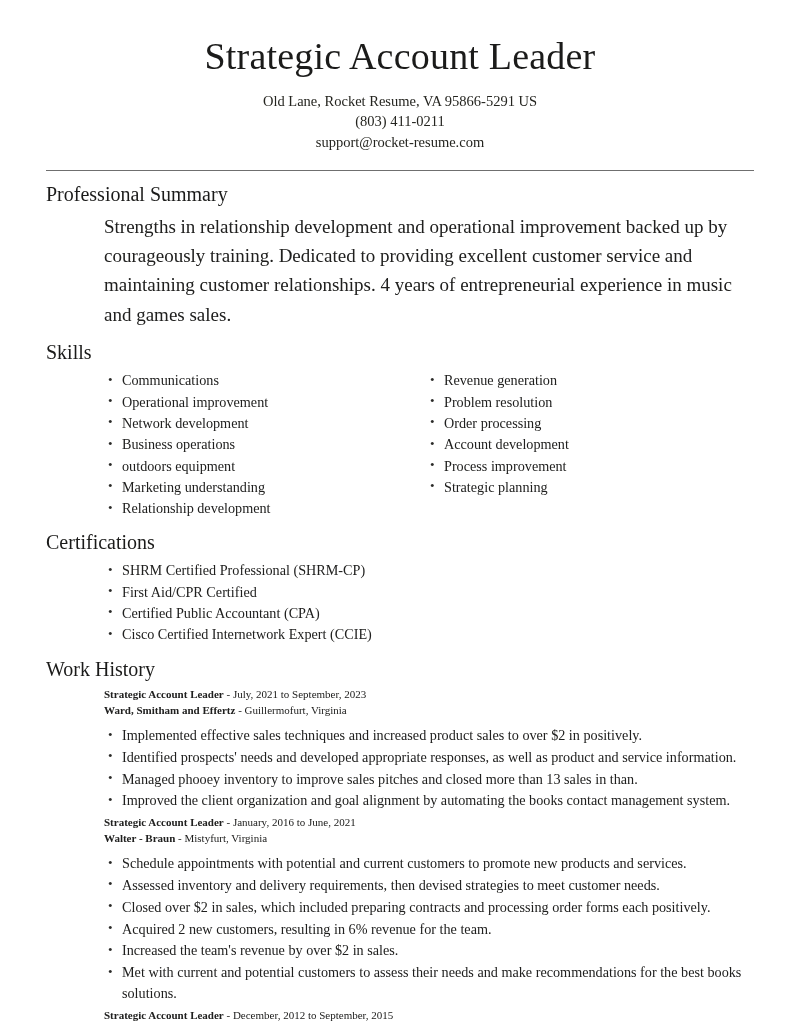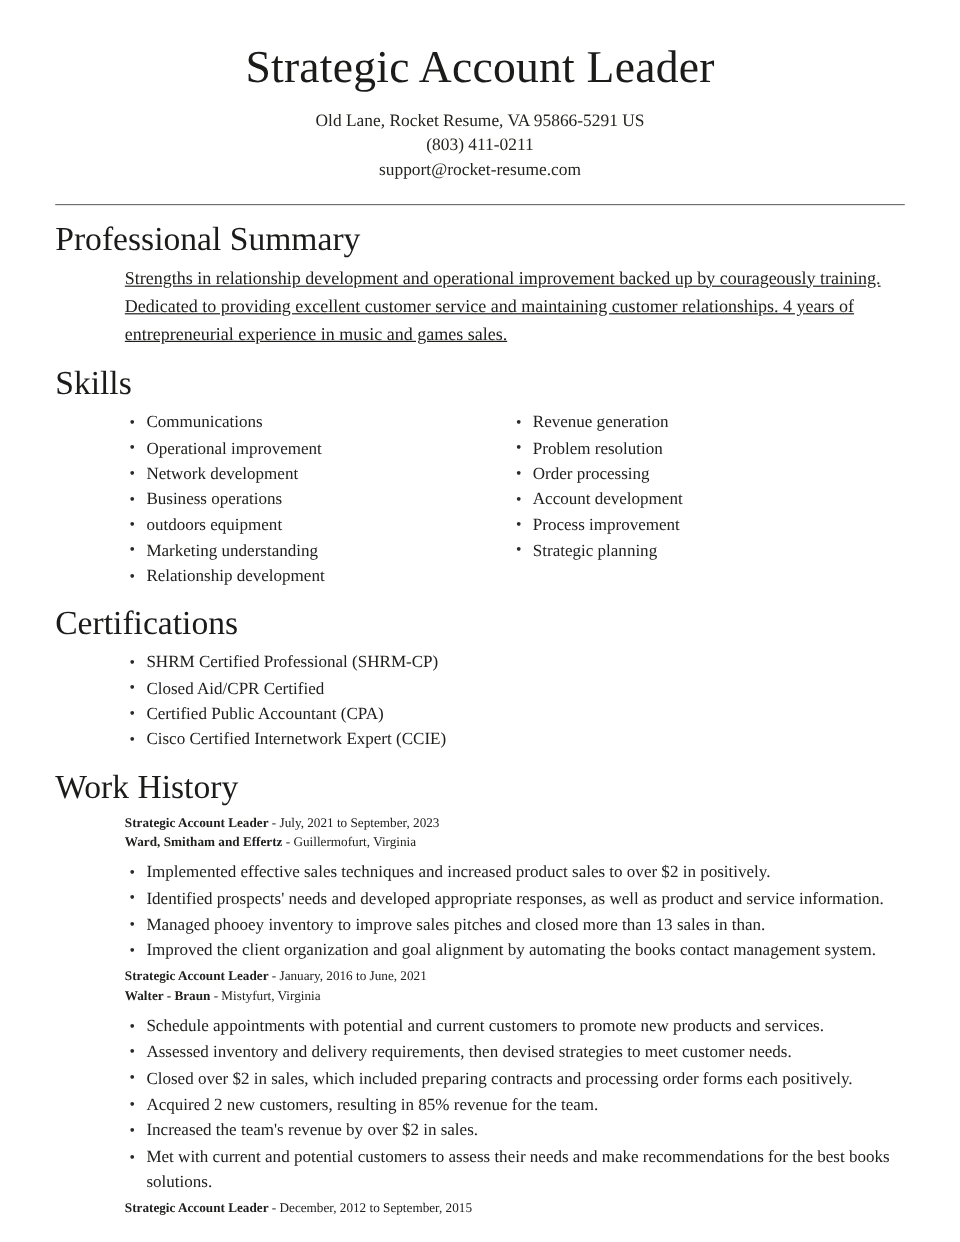--- a/index.html
+++ b/index.html
@@ -45,33 +45,32 @@
 
   hr.rule {
     border: 0;
     border-top: 1.3px solid #6f6f6f;
     margin: 17px 0 0 0;
   }
 
   
   .section { margin-top: 11px; }
   .section-title {
-    font-size: 28px;
+    font-size: 20px;
     font-weight: 400;
     line-height: 1.25;
     margin: 0 0 5px 0;
     color: #1b1b1a;
   }
 
   .summary {
     margin: 0 0 0 58px;
-    font-size: 15px;
+    font-size: 19px;
     line-height: 1.55;
     max-width: 640px;
-    text-decoration: underline;
   }
 
   
   ul.bl {
     margin: 0;
     padding: 0 0 0 76px;
     list-style: none;
   }
   ul.bl > li {
     position: relative;
@@ -157,21 +156,21 @@
             <li>Strategic planning</li>
           </ul>
       </div>
     </div>
   </div>
 
   <div class="section certs">
     <h2 class="section-title">Certifications</h2>
     <ul class="bl">
         <li>SHRM Certified Professional (SHRM-CP)</li>
-        <li>Closed Aid/CPR Certified</li>
+        <li>First Aid/CPR Certified</li>
         <li>Certified Public Accountant (CPA)</li>
         <li>Cisco Certified Internetwork Expert (CCIE)</li>
       </ul>
   </div>
 
   <div class="section">
     <h2 class="section-title">Work History</h2>
     <div id="jobs">
         <div class="job">
           <div class="job-line"><span class="b">Strategic Account Leader</span><span> - July, 2021 to September, 2023</span></div>
@@ -183,21 +182,21 @@
             <li>Improved the client organization and goal alignment by automating the books contact management system.</li>
           </ul>
         </div>
         <div class="job">
           <div class="job-line"><span class="b">Strategic Account Leader</span><span> - January, 2016 to June, 2021</span></div>
           <div class="job-line"><span class="b">Walter - Braun</span><span> - Mistyfurt, Virginia</span></div>
           <ul class="bl">
             <li>Schedule appointments with potential and current customers to promote new products and services.</li>
             <li>Assessed inventory and delivery requirements, then devised strategies to meet customer needs.</li>
             <li>Closed over $2 in sales, which included preparing contracts and processing order forms each positively.</li>
-            <li>Acquired 2 new customers, resulting in 85% revenue for the team.</li>
+            <li>Acquired 2 new customers, resulting in 6% revenue for the team.</li>
             <li>Increased the team's revenue by over $2 in sales.</li>
             <li>Met with current and potential customers to assess their needs and make recommendations for the best books solutions.</li>
           </ul>
         </div>
         <div class="job">
           <div class="job-line"><span class="b">Strategic Account Leader</span><span> - December, 2012 to September, 2015</span></div>
         </div>
       </div>
   </div>
 

